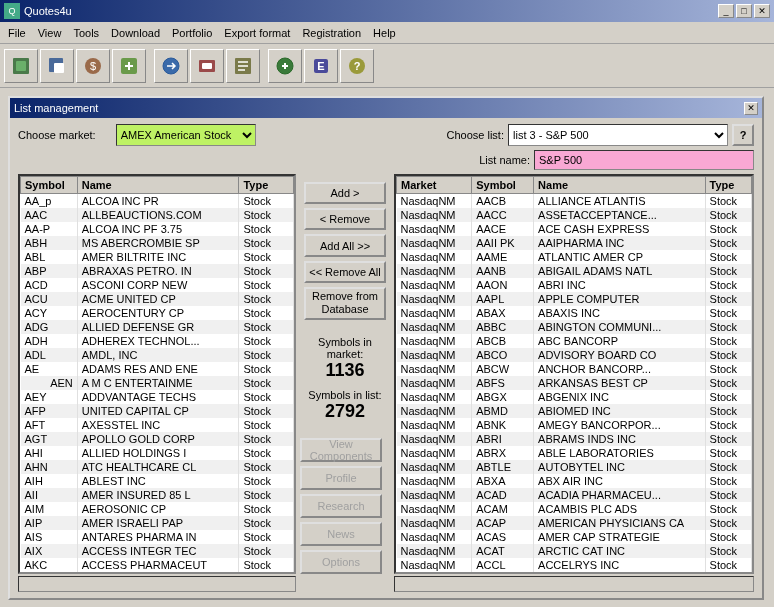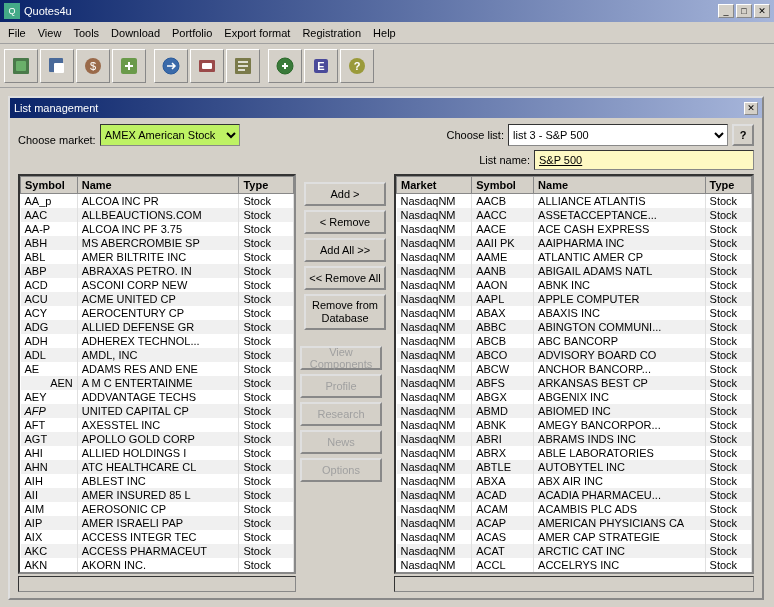--- a/index.html
+++ b/index.html
@@ -78,25 +78,24 @@
     }
     .dialog-close {
       width: 14px; height: 13px; background: #d4d0c8;
       border: 1px solid #888; border-top-color: #fff; border-left-color: #fff;
       font-size: 9px; cursor: pointer; display: flex; align-items: center; justify-content: center; color: black;
     }
     .list-name-input {
       border: 1px solid #888;
       border-top-color: #7a7a7a;
       border-left-color: #7a7a7a;
-      background: #fef9c3;
+      background: #f9a8d4;
       height: 20px;
       padding: 0 4px;
       width: 220px;
-      text-decoration: underline;
     }
 
     
     .main-area {
       display: flex;
       padding: 0 8px;
       gap: 4px;
       height: 400px;
     }
 
@@ -274,21 +273,21 @@
   </button>
 </div>
 
 <div class="dialog">
   <div class="dialog-title">
     <span>List management</span>
     <button class="dialog-close">✕</button>
   </div>
 
   <div style="display:flex; align-items:center; padding: 6px 8px 2px 8px; gap:8px;">
-    <div style="display:flex; align-items:flex-end; gap:4px;">
+    <div style="display:flex; align-items:center; gap:20px;">
       <label>Choose market:</label>
       <select style="height:22px; border: 1px inset #888; background:#bef264; font-size:11px; width:140px;">
         <option>AMEX American Stock</option>
       <option>AMEX American Stock</option><option>NASDAQ</option><option>NYSE</option></select>
     </div>
     <div style="display:flex; align-items:center; gap:4px; margin-left:auto;">
       <label>Choose list:</label>
       <select style="height:22px; border: 1px inset #888; background:white; font-size:11px; width:220px;">
         <option>list 3 - S&amp;P 500</option>
       <option>list 3 - S&amp;P 500</option><option>list 1</option><option>list 2</option></select>
@@ -382,21 +381,21 @@
               <td style="max-width: 52px; overflow: hidden; text-overflow: ellipsis; text-align: right;">AEN</td>
               <td style="max-width: 148px; overflow: hidden; text-overflow: ellipsis;">A M C ENTERTAINME</td>
               <td style="max-width: 50px; overflow: hidden; text-overflow: ellipsis;">Stock</td>
             </tr>
             <tr>
               <td style="max-width: 52px; overflow: hidden; text-overflow: ellipsis;">AEY</td>
               <td style="max-width: 148px; overflow: hidden; text-overflow: ellipsis;">ADDVANTAGE TECHS</td>
               <td style="max-width: 50px; overflow: hidden; text-overflow: ellipsis;">Stock</td>
             </tr>
             <tr>
-              <td style="max-width: 52px; overflow: hidden; text-overflow: ellipsis; font-style: italic;">AFP</td>
+              <td style="max-width: 52px; overflow: hidden; text-overflow: ellipsis;">AFP</td>
               <td style="max-width: 148px; overflow: hidden; text-overflow: ellipsis;">UNITED CAPITAL CP</td>
               <td style="max-width: 50px; overflow: hidden; text-overflow: ellipsis;">Stock</td>
             </tr>
             <tr>
               <td style="max-width: 52px; overflow: hidden; text-overflow: ellipsis;">AFT</td>
               <td style="max-width: 148px; overflow: hidden; text-overflow: ellipsis;">AXESSTEL INC</td>
               <td style="max-width: 50px; overflow: hidden; text-overflow: ellipsis;">Stock</td>
             </tr>
             <tr>
               <td style="max-width: 52px; overflow: hidden; text-overflow: ellipsis;">AGT</td>
@@ -424,20 +423,25 @@
               <td style="max-width: 50px; overflow: hidden; text-overflow: ellipsis;">Stock</td>
             </tr>
             <tr>
               <td style="max-width: 52px; overflow: hidden; text-overflow: ellipsis;">AIM</td>
               <td style="max-width: 148px; overflow: hidden; text-overflow: ellipsis;">AEROSONIC CP</td>
               <td style="max-width: 50px; overflow: hidden; text-overflow: ellipsis;">Stock</td>
             </tr>
             <tr>
               <td style="max-width: 52px; overflow: hidden; text-overflow: ellipsis;">AIP</td>
               <td style="max-width: 148px; overflow: hidden; text-overflow: ellipsis;">AMER ISRAELI PAP</td>
+              <td style="max-width: 50px; overflow: hidden; text-overflow: ellipsis;">Stock</td>
+            </tr>
+            <tr>
+              <td style="max-width: 52px; overflow: hidden; text-overflow: ellipsis;">AIS</td>
+              <td style="max-width: 148px; overflow: hidden; text-overflow: ellipsis;">ANTARES PHARMA IN</td>
               <td style="max-width: 50px; overflow: hidden; text-overflow: ellipsis;">Stock</td>
             </tr>
             <tr>
               <td style="max-width: 52px; overflow: hidden; text-overflow: ellipsis;">AIX</td>
               <td style="max-width: 148px; overflow: hidden; text-overflow: ellipsis;">ACCESS INTEGR TEC</td>
               <td style="max-width: 50px; overflow: hidden; text-overflow: ellipsis;">Stock</td>
             </tr>
             <tr>
               <td style="max-width: 52px; overflow: hidden; text-overflow: ellipsis;">AKC</td>
               <td style="max-width: 148px; overflow: hidden; text-overflow: ellipsis;">ACCESS PHARMACEUT</td>
@@ -452,20 +456,26 @@
       </table>
     </div>
 
     <div class="middle-buttons">
       <button class="action-btn">Add &gt;</button>
       <button class="action-btn">&lt; Remove</button>
       <button class="action-btn">Add All &gt;&gt;</button>
       <button class="action-btn">&lt;&lt; Remove All</button>
       <button class="action-btn remove-db" style="height:36px; white-space:normal; line-height:1.2;">Remove from Database</button>
 
+      <div class="stats-box" style="margin-top:12px;">
+        <div>Symbols in market:</div>
+        <div class="stats-num">1136</div>
+        <div style="margin-top:8px;">Symbols in list:</div>
+        <div class="stats-num">2792</div>
+      </div>
 
       <div style="margin-top:12px; width:100%; display:flex; flex-direction:column; gap:4px;">
         <button class="action-btn" disabled="" style="color:#a0a0a0;">View Components</button>
         <button class="action-btn" disabled="" style="color:#a0a0a0;">Profile</button>
         <button class="action-btn" disabled="" style="color:#a0a0a0;">Research</button>
         <button class="action-btn" disabled="" style="color:#a0a0a0;">News</button>
         <button class="action-btn" disabled="" style="color:#a0a0a0;">Options</button>
       </div>
     </div>
 
@@ -512,21 +522,21 @@
             </tr>
             <tr>
               <td>NasdaqNM</td>
               <td>AANB</td>
               <td>ABIGAIL ADAMS NATL</td>
               <td>Stock</td>
             </tr>
             <tr>
               <td>NasdaqNM</td>
               <td>AAON</td>
-              <td>ABNK INC</td>
+              <td>ABRI INC</td>
               <td>Stock</td>
             </tr>
             <tr>
               <td>NasdaqNM</td>
               <td>AAPL</td>
               <td>APPLE COMPUTER</td>
               <td>Stock</td>
             </tr>
             <tr>
               <td>NasdaqNM</td>

